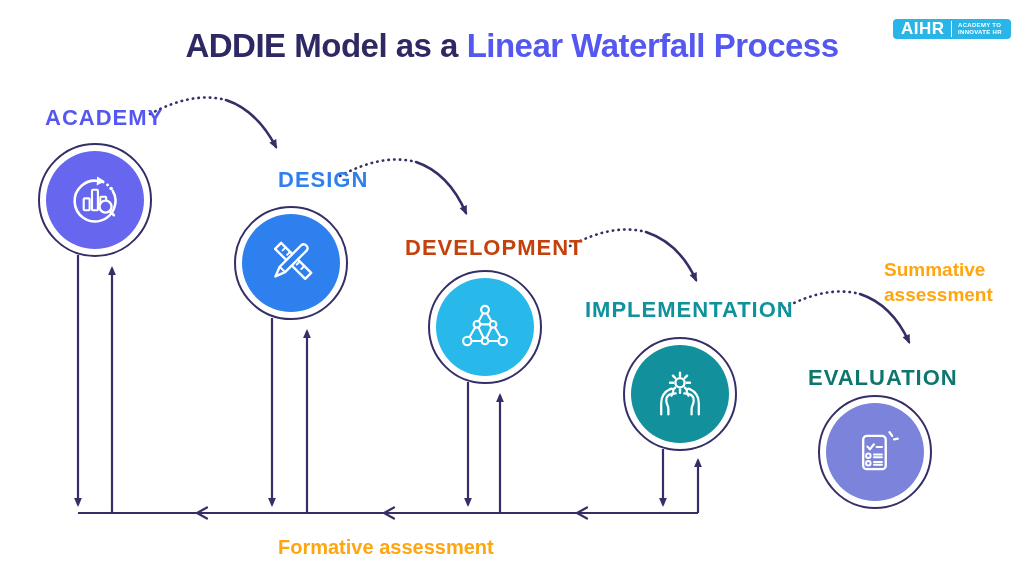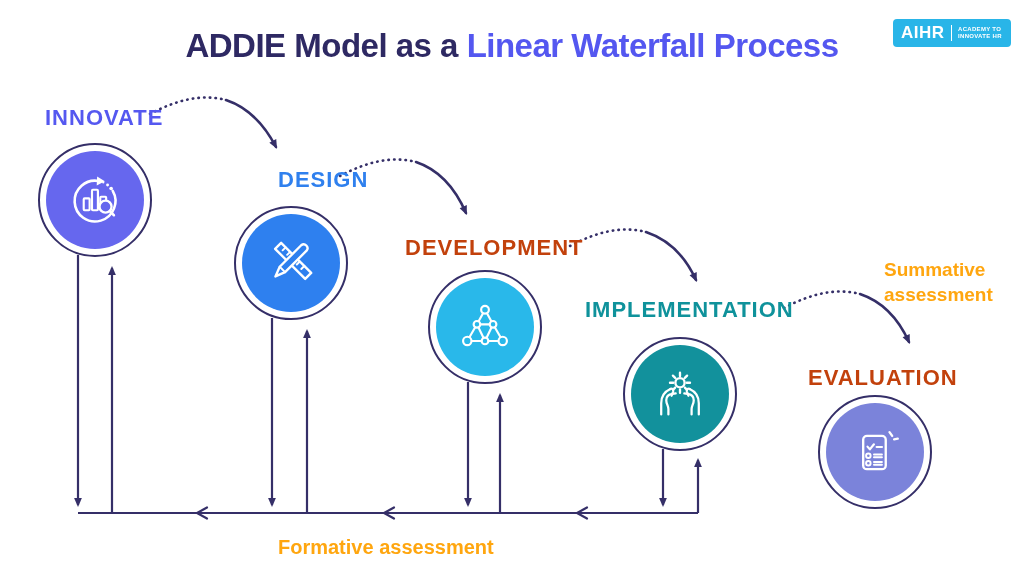--- a/index.html
+++ b/index.html
@@ -19,21 +19,21 @@
     width: 100%;
     text-align: center;
     font-size: 33px;
     font-weight: 700;
     letter-spacing: -0.5px;
     white-space: pre;
   }
   .logo {
     position: absolute;
     left: 893px; top: 19px;
-    width: 118px; height: 28px;
+    width: 118px; height: 20px;
     border-radius: 4px;
     display: flex;
     align-items: center;
     padding: 0 8px;
     gap: 6px;
   }
   .logo-brand {
     color: #ffffff;
     font-size: 17px;
     font-weight: 700;
@@ -132,25 +132,25 @@
         <path d="M468,382 V505" marker-end="url(#ah)"></path>
         <path d="M663,449 V505" marker-end="url(#ah)"></path>
         <path d="M112,513 V268" marker-end="url(#ah)"></path>
         <path d="M307,513 V331" marker-end="url(#ah)"></path>
         <path d="M500,513 V395" marker-end="url(#ah)"></path>
         <path d="M698,513 V460" marker-end="url(#ah)"></path>
       </g>
     </g>
   </svg>
 
-  <div class="stage-label" style="left: 45px; top: 105px; color: rgb(85, 88, 240);">INNOVATE</div>
+  <div class="stage-label" style="left: 45px; top: 105px; color: rgb(85, 88, 240);">ACADEMY</div>
   <div class="stage-label" style="left: 247px; top: 167px; color: rgb(47, 128, 238); margin-left: 31px;">DESIGN</div>
   <div class="stage-label" style="left: 405px; top: 235px; color: #c2410c; text-align: right;">DEVELOPMENT</div>
   <div class="stage-label" style="left: 585px; top: 297px; color: rgb(15, 146, 155);">IMPLEMENTATION</div>
-  <div class="stage-label" style="left: 808px; top: 365px; color: #c2410c;">EVALUATION</div>
+  <div class="stage-label" style="left: 808px; top: 365px; color: #0f766e;">EVALUATION</div>
 
   <div class="circle" style="left:38px; top:143px;">
     <div class="circle-fill" style="background-color: rgb(102, 103, 238); color: rgb(102, 103, 238);">
       <svg class="icon-svg" width="58" height="58" viewBox="0 0 54 54">
         <g stroke="#ffffff" fill="none" stroke-linecap="round" stroke-linejoin="round">
           <path d="M30.5,9.3 A19,19 0 1 0 43.5,18.5" stroke-width="2.4"></path>
           <path d="M29,5.2 L36.2,9.6 L28.6,13.6 Z" fill="#ffffff" stroke="none"></path>
           <circle cx="42" cy="16.3" r="1.7" fill="#ffffff" stroke="none"></circle>
           <circle cx="38.7" cy="13" r="1.35" fill="#ffffff" stroke="none"></circle>
           <circle cx="34.7" cy="10.6" r="1.05" fill="#ffffff" stroke="none"></circle>

